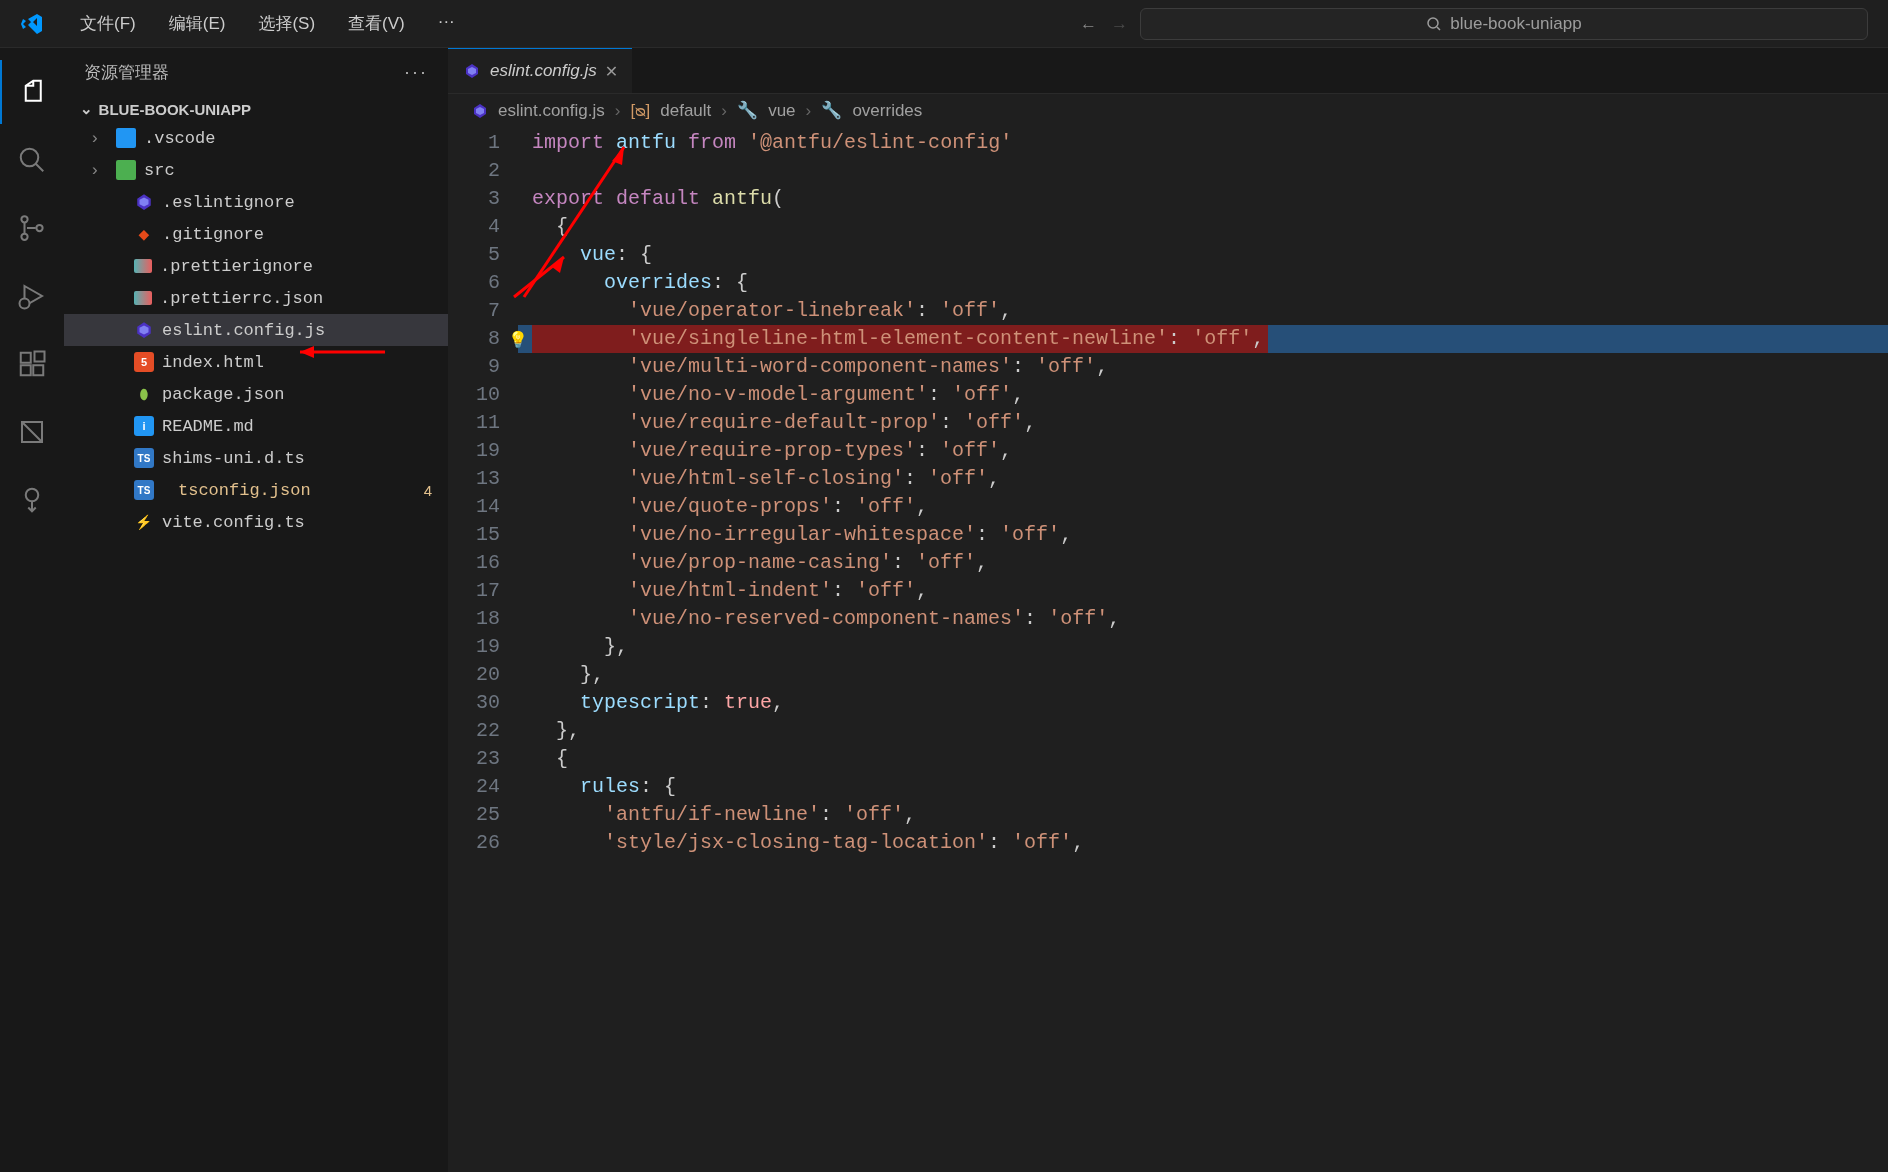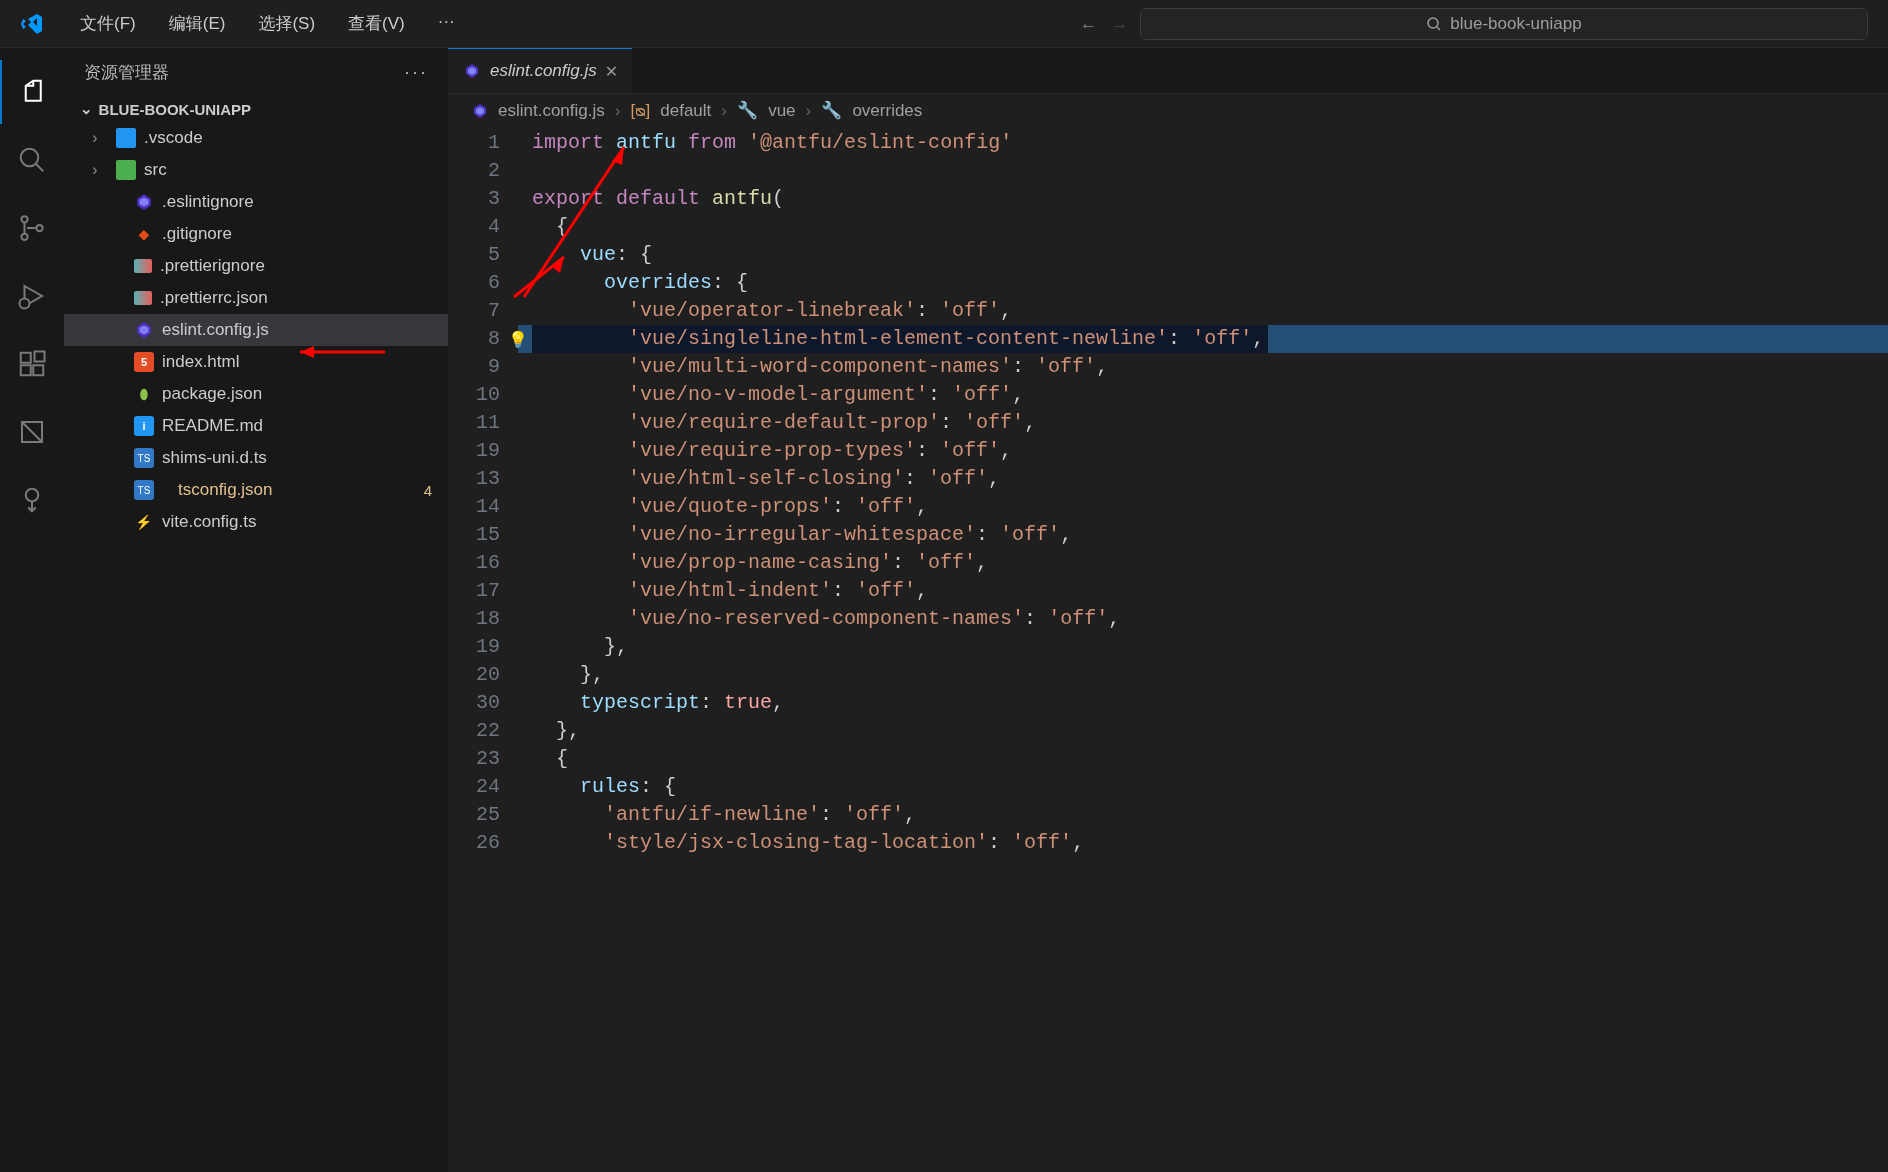--- a/index.html
+++ b/index.html
@@ -38,29 +38,29 @@
 .act-item.active { color:#ffffff; }
 .act-item.active::before { content:""; position:absolute; left:0; top:0; bottom:0; width:2px; background:#0078d4; }
 .sidebar { width: 384px; background:#181818; display:flex; flex-direction:column; }
 .sidebar-header { height:48px; display:flex; align-items:center; padding:0 20px; justify-content:space-between; color:#bbbbbb; }
 .tree-root-row { padding:4px 12px 4px 16px; display:flex; align-items:center; gap:6px; font-weight:600; font-size:15px; color:#cccccc; }
 .file-tree { flex:1; overflow:auto; }
 .file-row { height:32px; display:flex; align-items:center; gap:8px; padding-left:28px; cursor:pointer; border-radius:0; }
 .file-row.indent { padding-left:46px; }
 .file-row.selected { background:#37373d; }
 .file-row .chev { width:16px; color:#888; }
-.file-row .label { flex:1; white-space:nowrap; }
+.file-row .label { flex:1; white-space:nowrap;font-family:Liberation Mono, monospace; }
 .file-row .label.mod { color:#e2c08d;margin-left:16px; }
 .file-row .badge { margin-right:16px; color:#e2c08d; font-size:15px; }
 .file-icon { width:20px; height:20px; display:flex; align-items:center; justify-content:center; font-size:14px; border-radius:3px; }
 .fi-folder { background:#2196f3; border-radius:2px; }
 .fi-folder-green { background:#4caf50; border-radius:2px; }
 .fi-html { background:#e44d26; color:#fff; font-size:11px; font-weight:700; }
 .fi-md { background:#2196f3; color:#fff; font-size:11px; font-weight:700; }
-.fi-ts { background:#3178c6; color:#fff; font-size:10px; font-weight:400; }
+.fi-ts { background:#3178c6; color:#fff; font-size:10px; font-weight:700; }
 .fi-lightning { color:#ffc83d; }
 
 .editor-area { flex:1; display:flex; flex-direction:column; background:#1f1f1f; }
 .tab-bar { height:46px; background:#181818; display:flex; border-bottom:1px solid #2a2a2a; }
 .tab { background:#1f1f1f; border-top:1px solid #0078d4; padding:0 14px; display:flex; align-items:center; gap:8px; }
 .tab .close { color:#999; font-size:16px; }
 .breadcrumb { padding:6px 24px; display:flex; align-items:center; gap:10px; font-size:17px; color:#a0a0a0; }
 .breadcrumb .sep { color:#666; }
 .bc-icon { display:inline-flex; }
 
@@ -70,21 +70,21 @@
 .code-line { height:28px; white-space:pre; position:relative; padding-left:14px; }
 .code-line.hl { background:#264f78; }
 .lightbulb { position:absolute; left:-10px; top:2px; font-size:16px; }
 
 .tok-key { color:#c586c0; }
 .tok-ident { color:#9cdcfe; }
 .tok-fn { color:#dcdcaa; }
 .tok-str { color:#ce9178; }
 .tok-punc { color:#cccccc; }
 .tok-bool { color:#fca5a5; }
-.line-sel { background:#0f172a; display:inline-block; padding-right:4px; }
+.line-sel { background:#7f1d1d; display:inline-block; padding-right:4px; }
 
 svg { display:block; }
 </style>
 </head>
 <body>
 
 <div class="title-bar">
   <div class="logo">
     <svg width="24" height="24" viewBox="0 0 24 24">
         <path fill="#0098ff" d="M17 2l5 3v14l-5 3-9-9 4-4 5 5V6l-5 5-4-4 9-5zM3 7l3 2-3 3 3 3-3 2-2-5 2-5z"></path>

